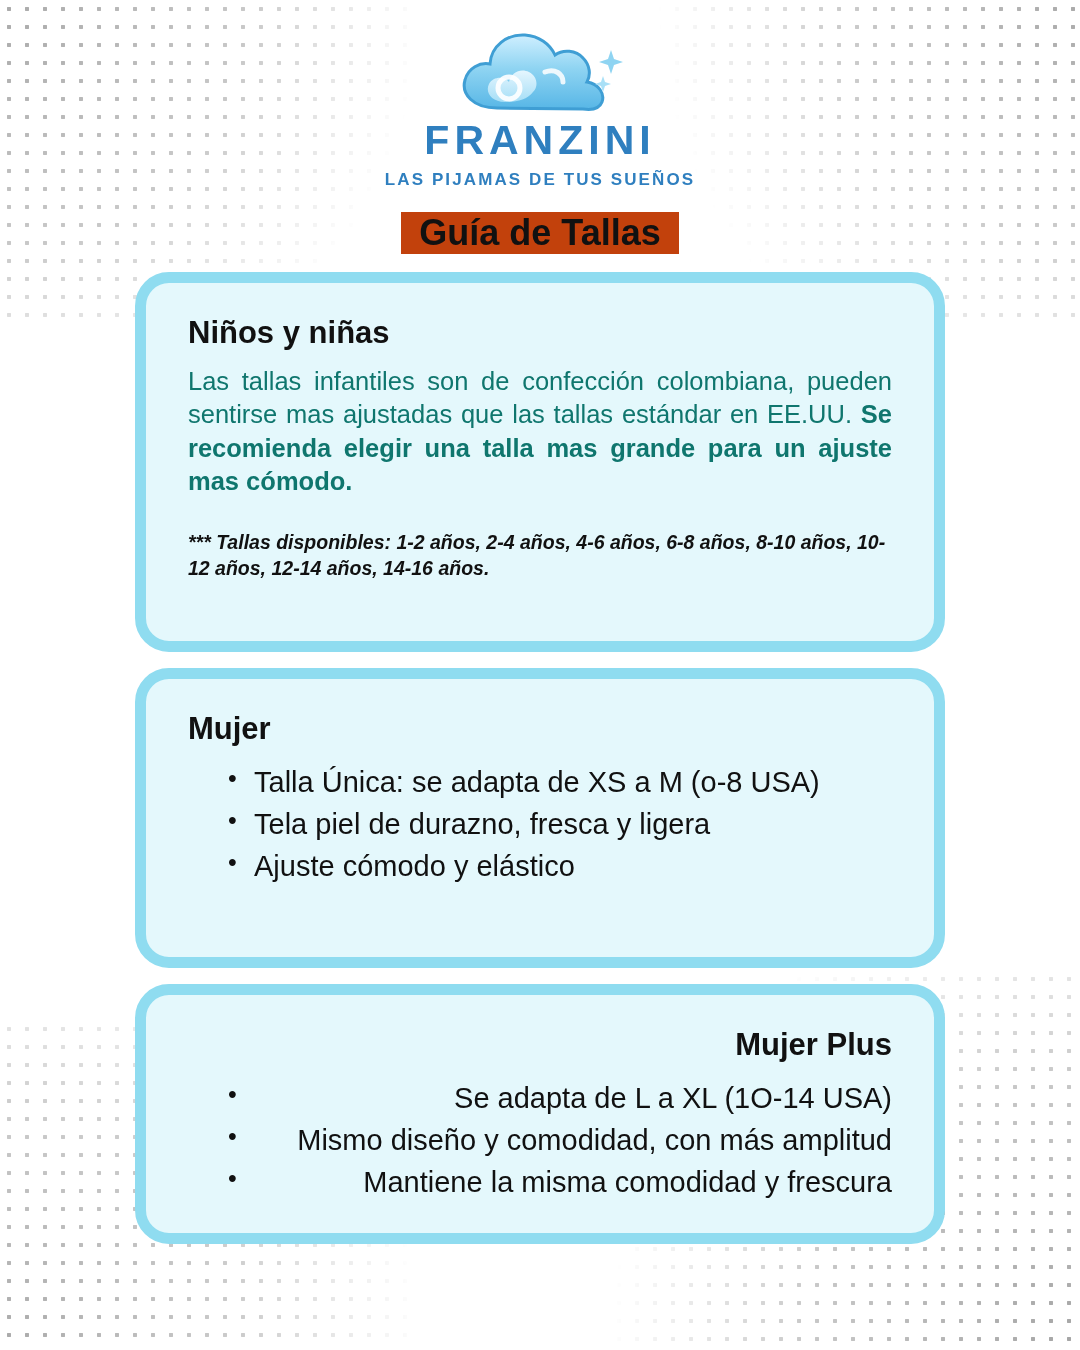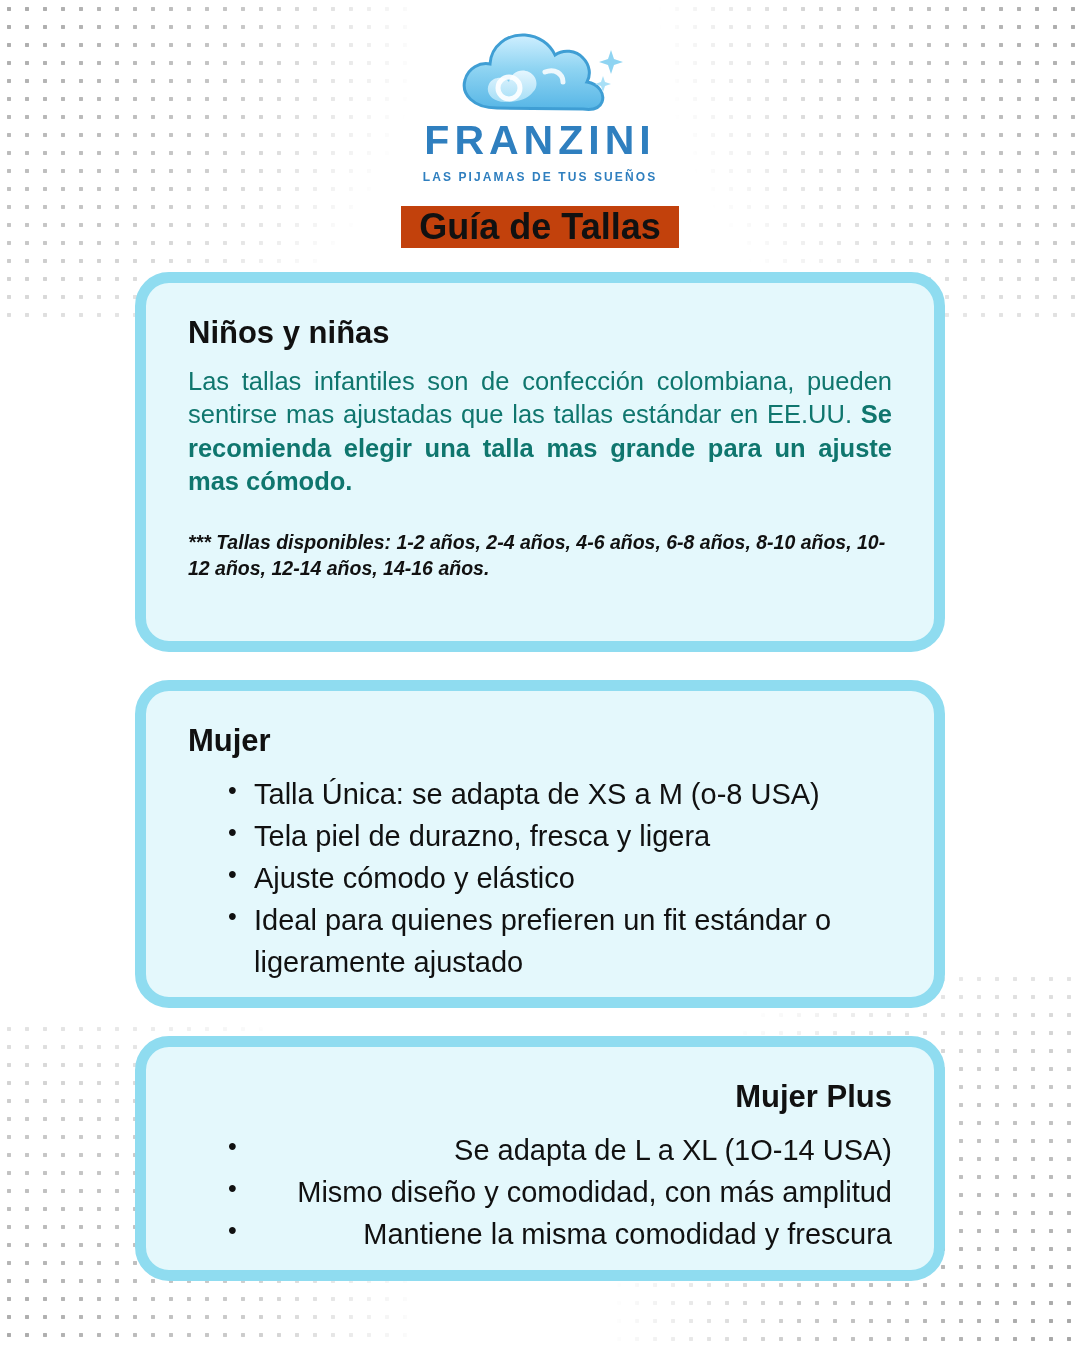--- a/index.html
+++ b/index.html
@@ -64,21 +64,21 @@
   }
   .brand-name {
     font-size: 41px;
     font-weight: bold;
     letter-spacing: 5px;
     color: #2f7fbf;
     line-height: 1;
     margin-top: 2px;
   }
   .brand-tagline {
-    font-size: 12px;
+    font-size: 17px;
     font-weight: bold;
     letter-spacing: 2.1px;
     color: #2f7fbf;
     margin-top: 9px;
   }
   .page-title {
     font-size: 36px;
     font-weight: bold;
     color: #111111;
     margin-top: 22px;
@@ -93,22 +93,22 @@
     position: absolute;
     left: 135px;
     width: 810px;
     top: 272px;
   }
   .card {
     background: #e4f8fc;
     border: 11px solid #8fdcf0;
     border-radius: 34px;
     box-sizing: border-box;
-    margin-bottom: 28px;
-    padding: 26px 42px 14px 42px;
+    margin-bottom: 16px;
+    padding: 26px 42px 30px 42px;
   }
   .card-title {
     font-size: 31px;
     font-weight: bold;
     color: #111111;
     margin: 6px 0 14px 0;
   }
   .card-body {
     font-size: 25.5px;
     line-height: 1.31;
@@ -195,21 +195,20 @@
     </div>
     <div class="card-note">*** Tallas disponibles: 1-2 años, 2-4 años, 4-6 años, 6-8 años, 8-10 años, 10-12 años, 12-14 años, 14-16 años.</div>
   </div>
 
   <div class="card card-women">
     <div class="card-title">Mujer</div>
     <ul class="bullets">
       <li>Talla Única: se adapta de XS a M (o-8 USA)</li>
       <li> Tela piel de durazno, fresca y ligera</li>
       <li> Ajuste cómodo y elástico</li>
-      <li> Ideal para quienes prefieren un fit estándar o ligeramente ajustado</li>
     </ul>
   </div>
 
   <div class="card card-women-plus">
     <div class="card-title">Mujer Plus</div>
     <ul class="bullets">
       <li> Se adapta de L a XL (1O-14 USA)</li>
       <li>Mismo diseño y comodidad, con más amplitud</li>
       <li> Mantiene la misma comodidad y frescura</li>
     </ul>

